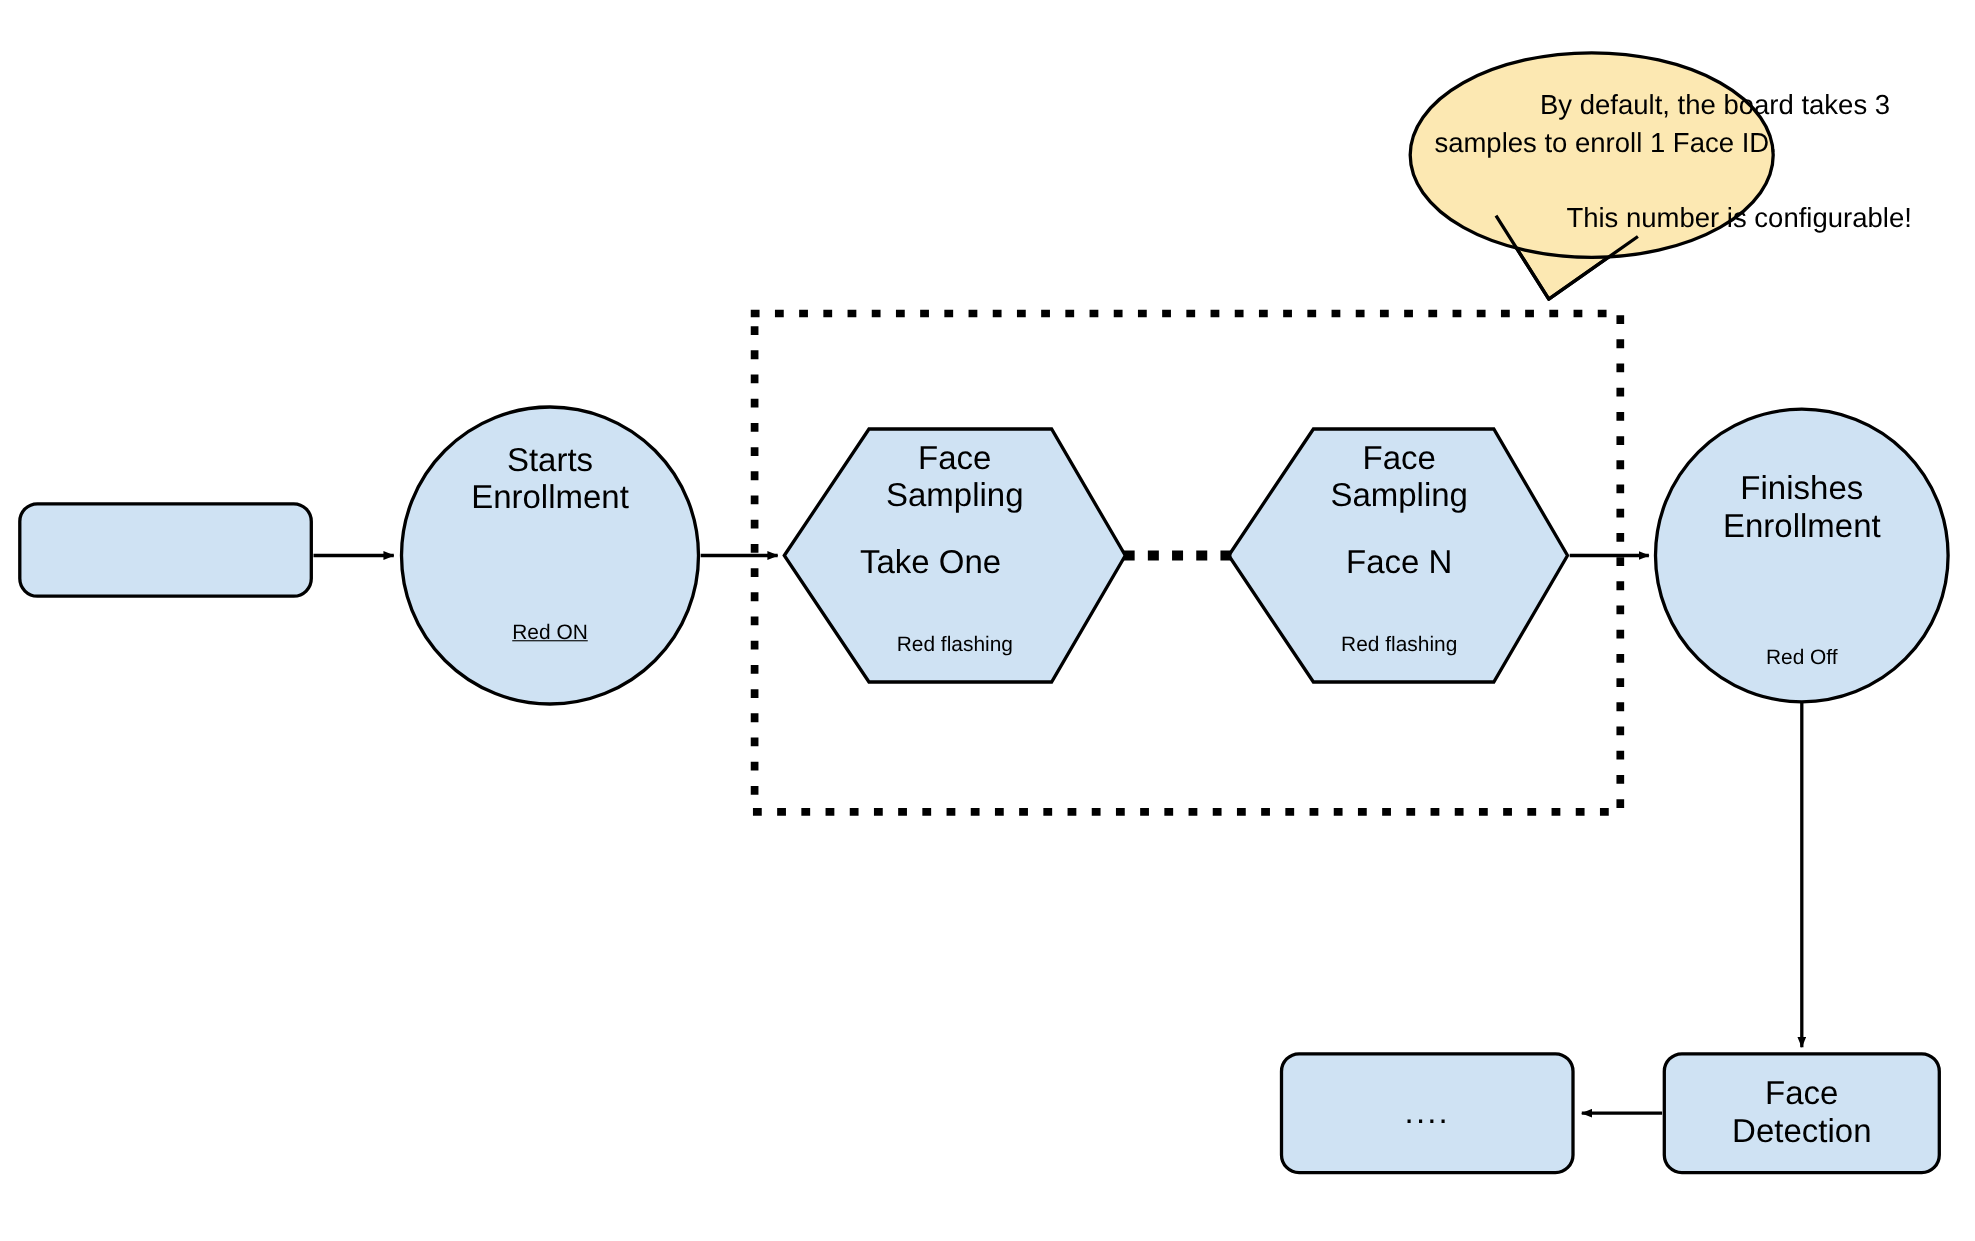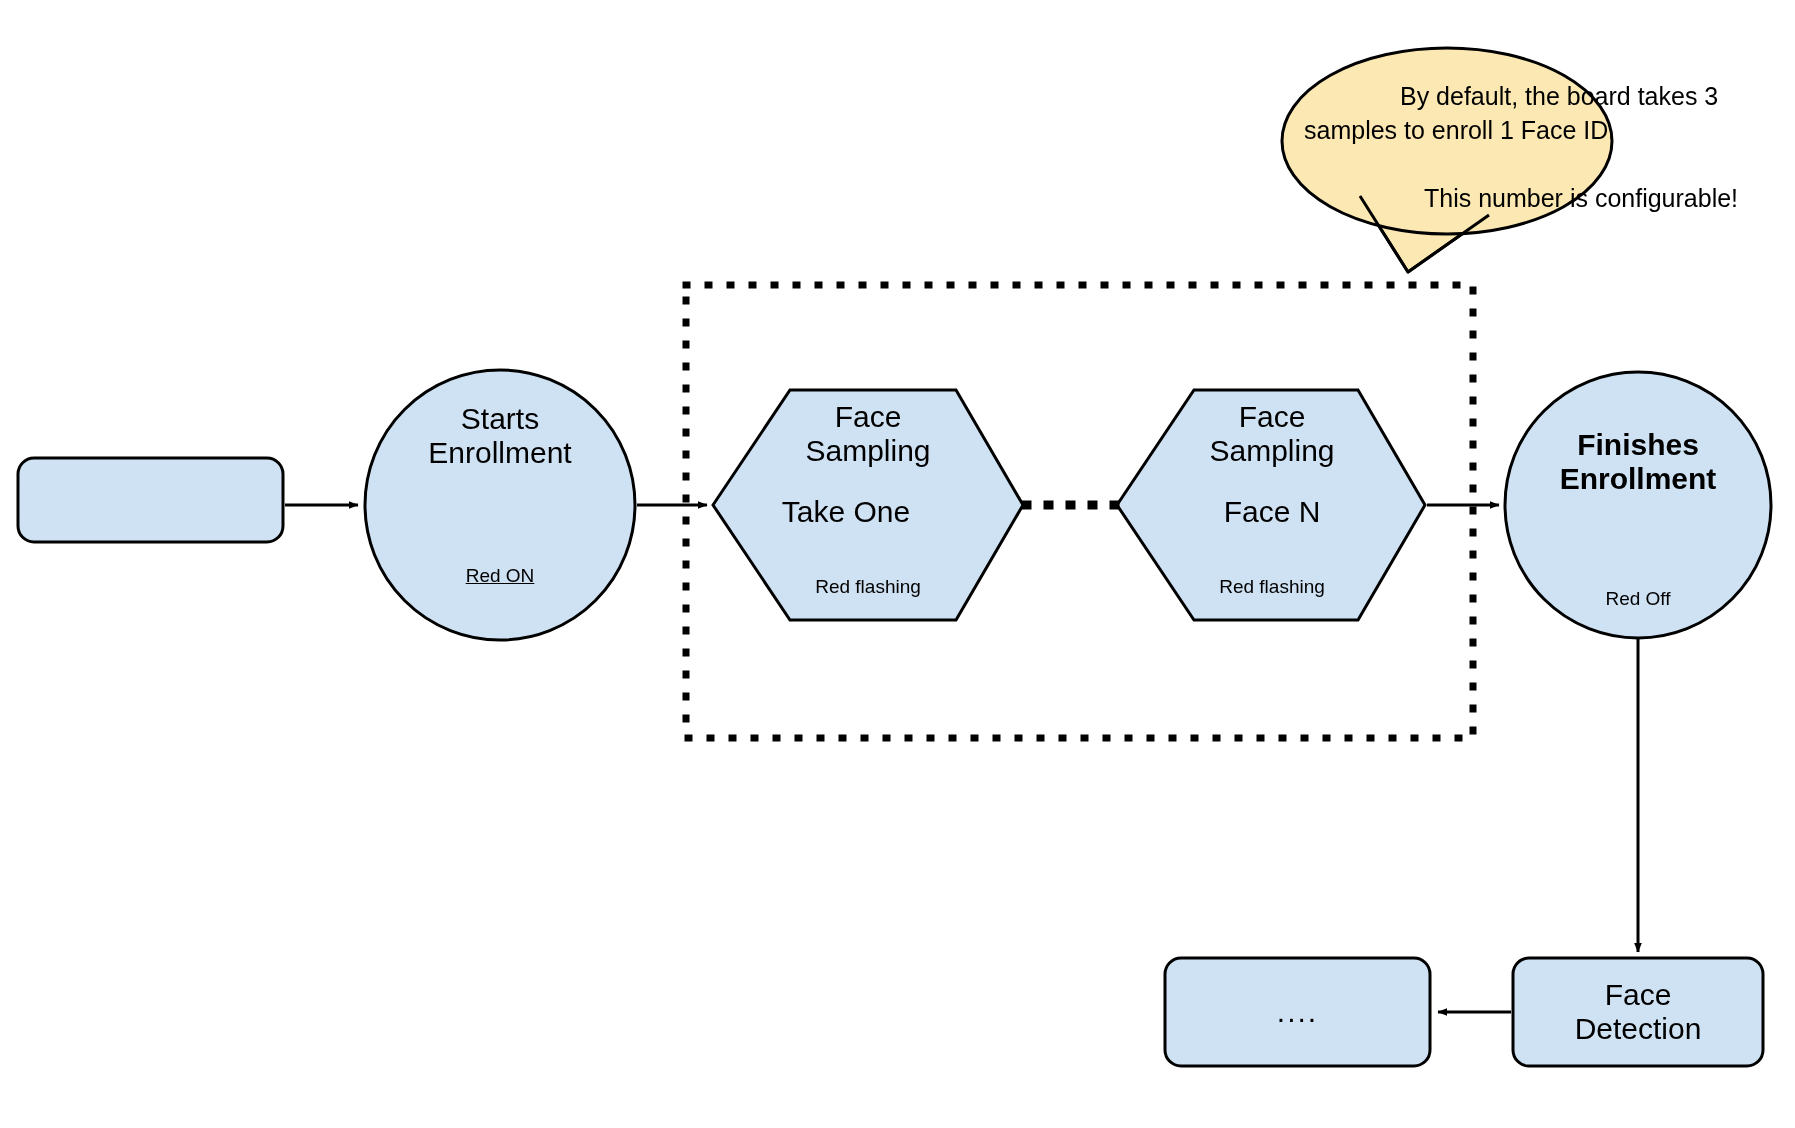--- a/index.html
+++ b/index.html
@@ -101,21 +101,21 @@
   <div class="node-text t-main" style="left:723px; top:400px; width:290px;">Face
 Sampling</div>
   <div class="node-text t-main" style="left:701px; top:495px; width:290px;">Take One</div>
   <div class="node-text t-small" style="left:723px; top:576px; width:290px;">Red flashing</div>
 
   <div class="node-text t-main" style="left:1127px; top:400px; width:290px;">Face
 Sampling</div>
   <div class="node-text t-main" style="left:1127px; top:495px; width:290px;">Face N</div>
   <div class="node-text t-small" style="left:1127px; top:576px; width:290px;">Red flashing</div>
 
-  <div class="node-text t-main" style="left:1503px; top:428px; width:270px;font-weight:bold;">Finishes
+  <div class="node-text t-main" style="left:1503px; top:428px; width:270px;">Finishes
 Enrollment</div>
   <div class="node-text t-small" style="left:1503px; top:588px; width:270px;">Red Off</div>
 
   <div class="node-text t-main" style="left:1513px; top:978px; width:250px;">Face
 Detection</div>
 
   <div class="node-text t-dots" style="left:1165px; top:995px; width:265px;">....</div>
 
   <div class="node-text t-bubble" style="left:1356px; top:80px; width:340px;margin-left:44px;">By default, the board takes 3</div>
   <div class="node-text t-bubble" style="left:1304px; top:114px; width:340px;">samples to enroll 1 Face ID.</div>

